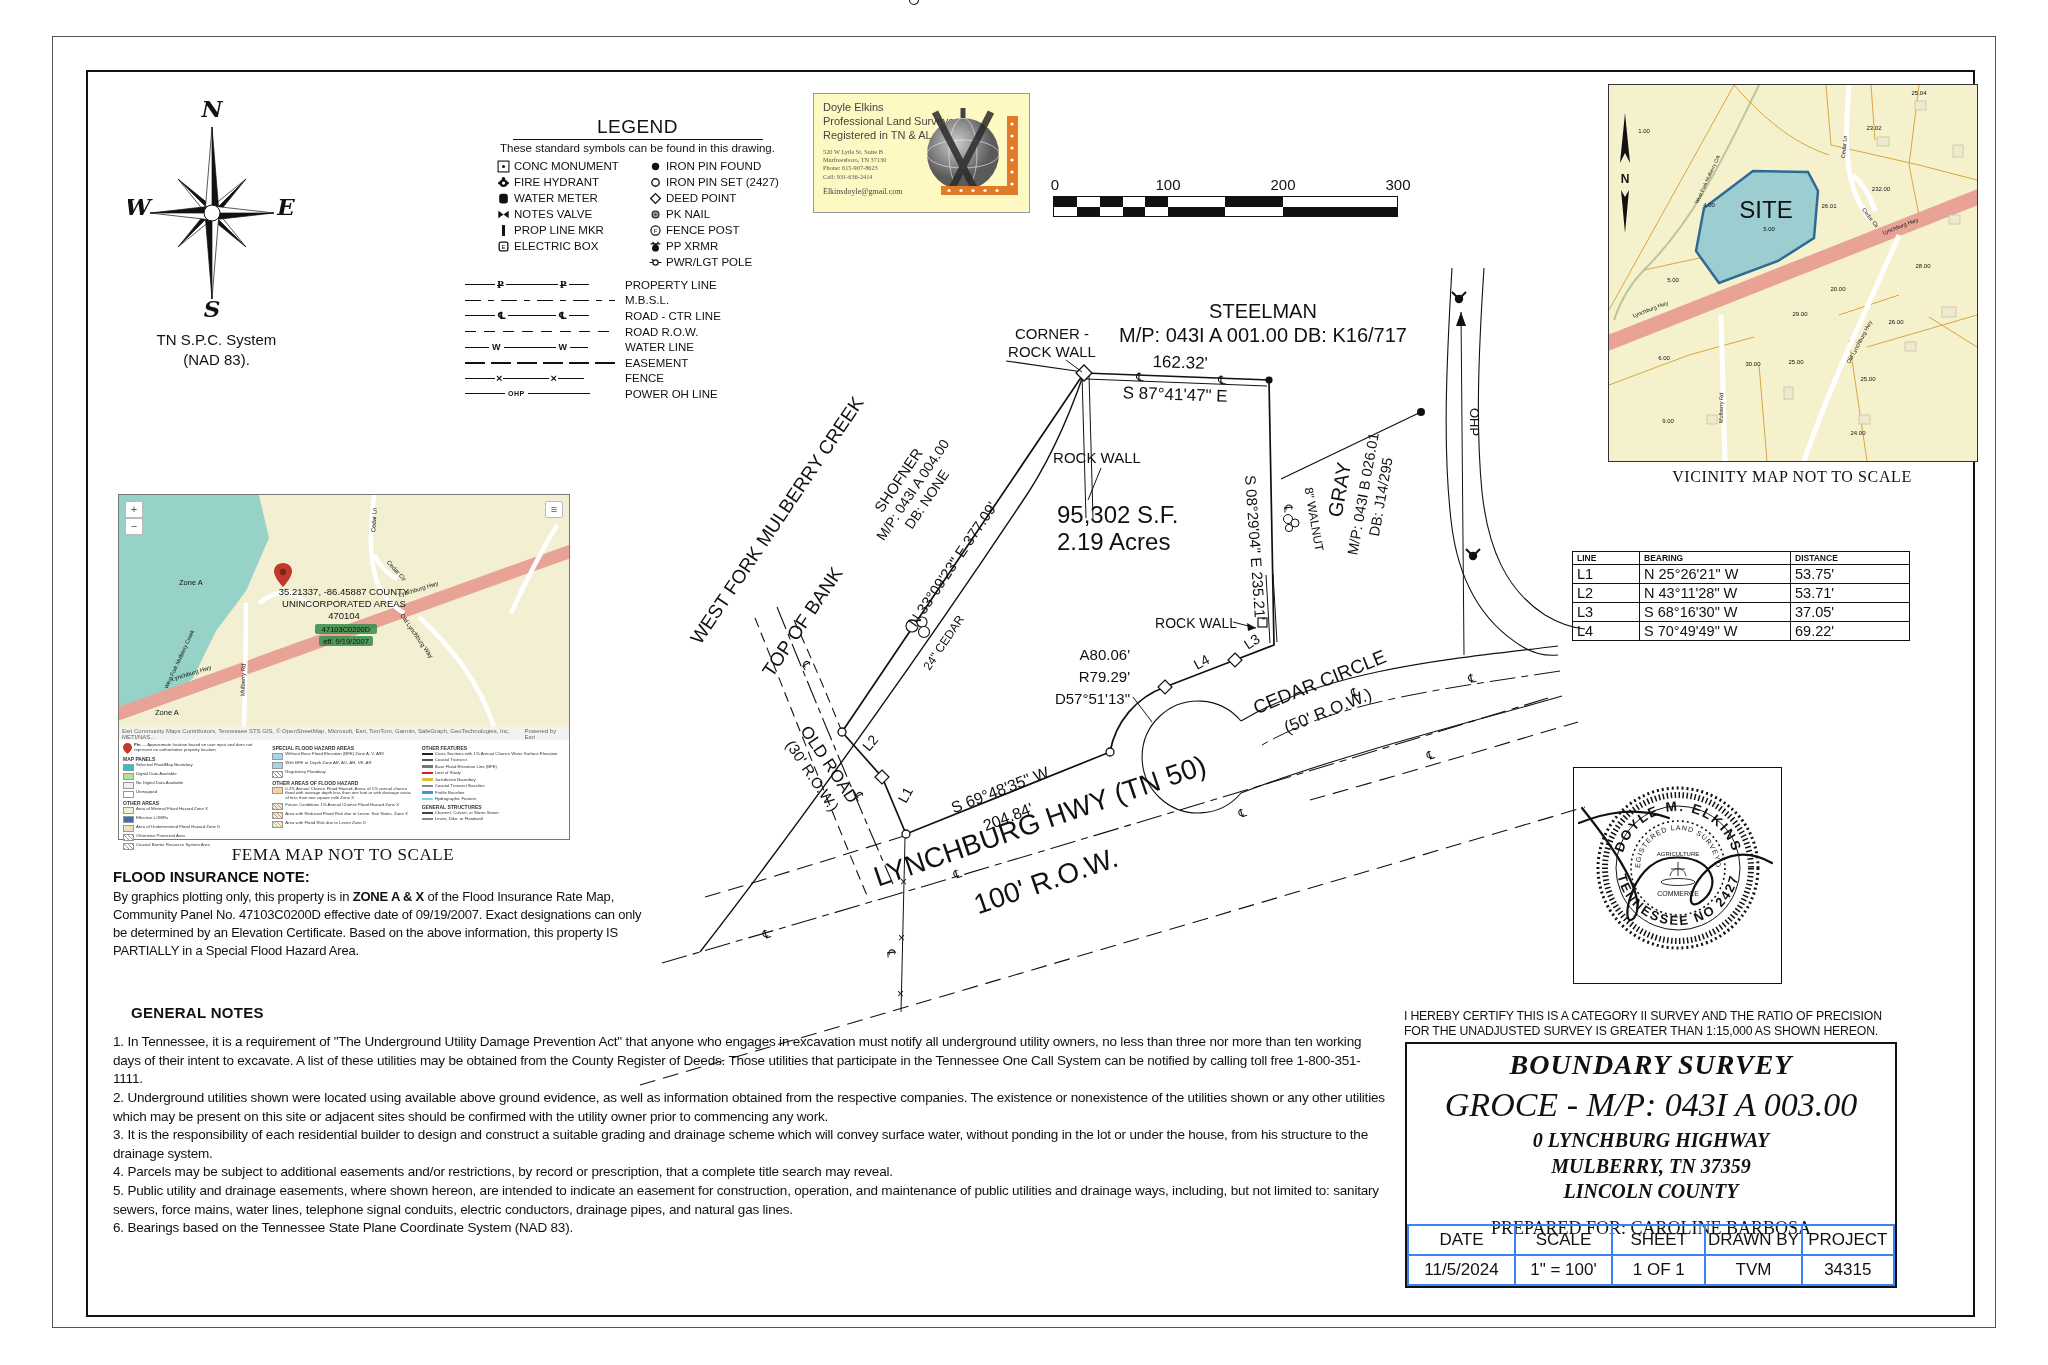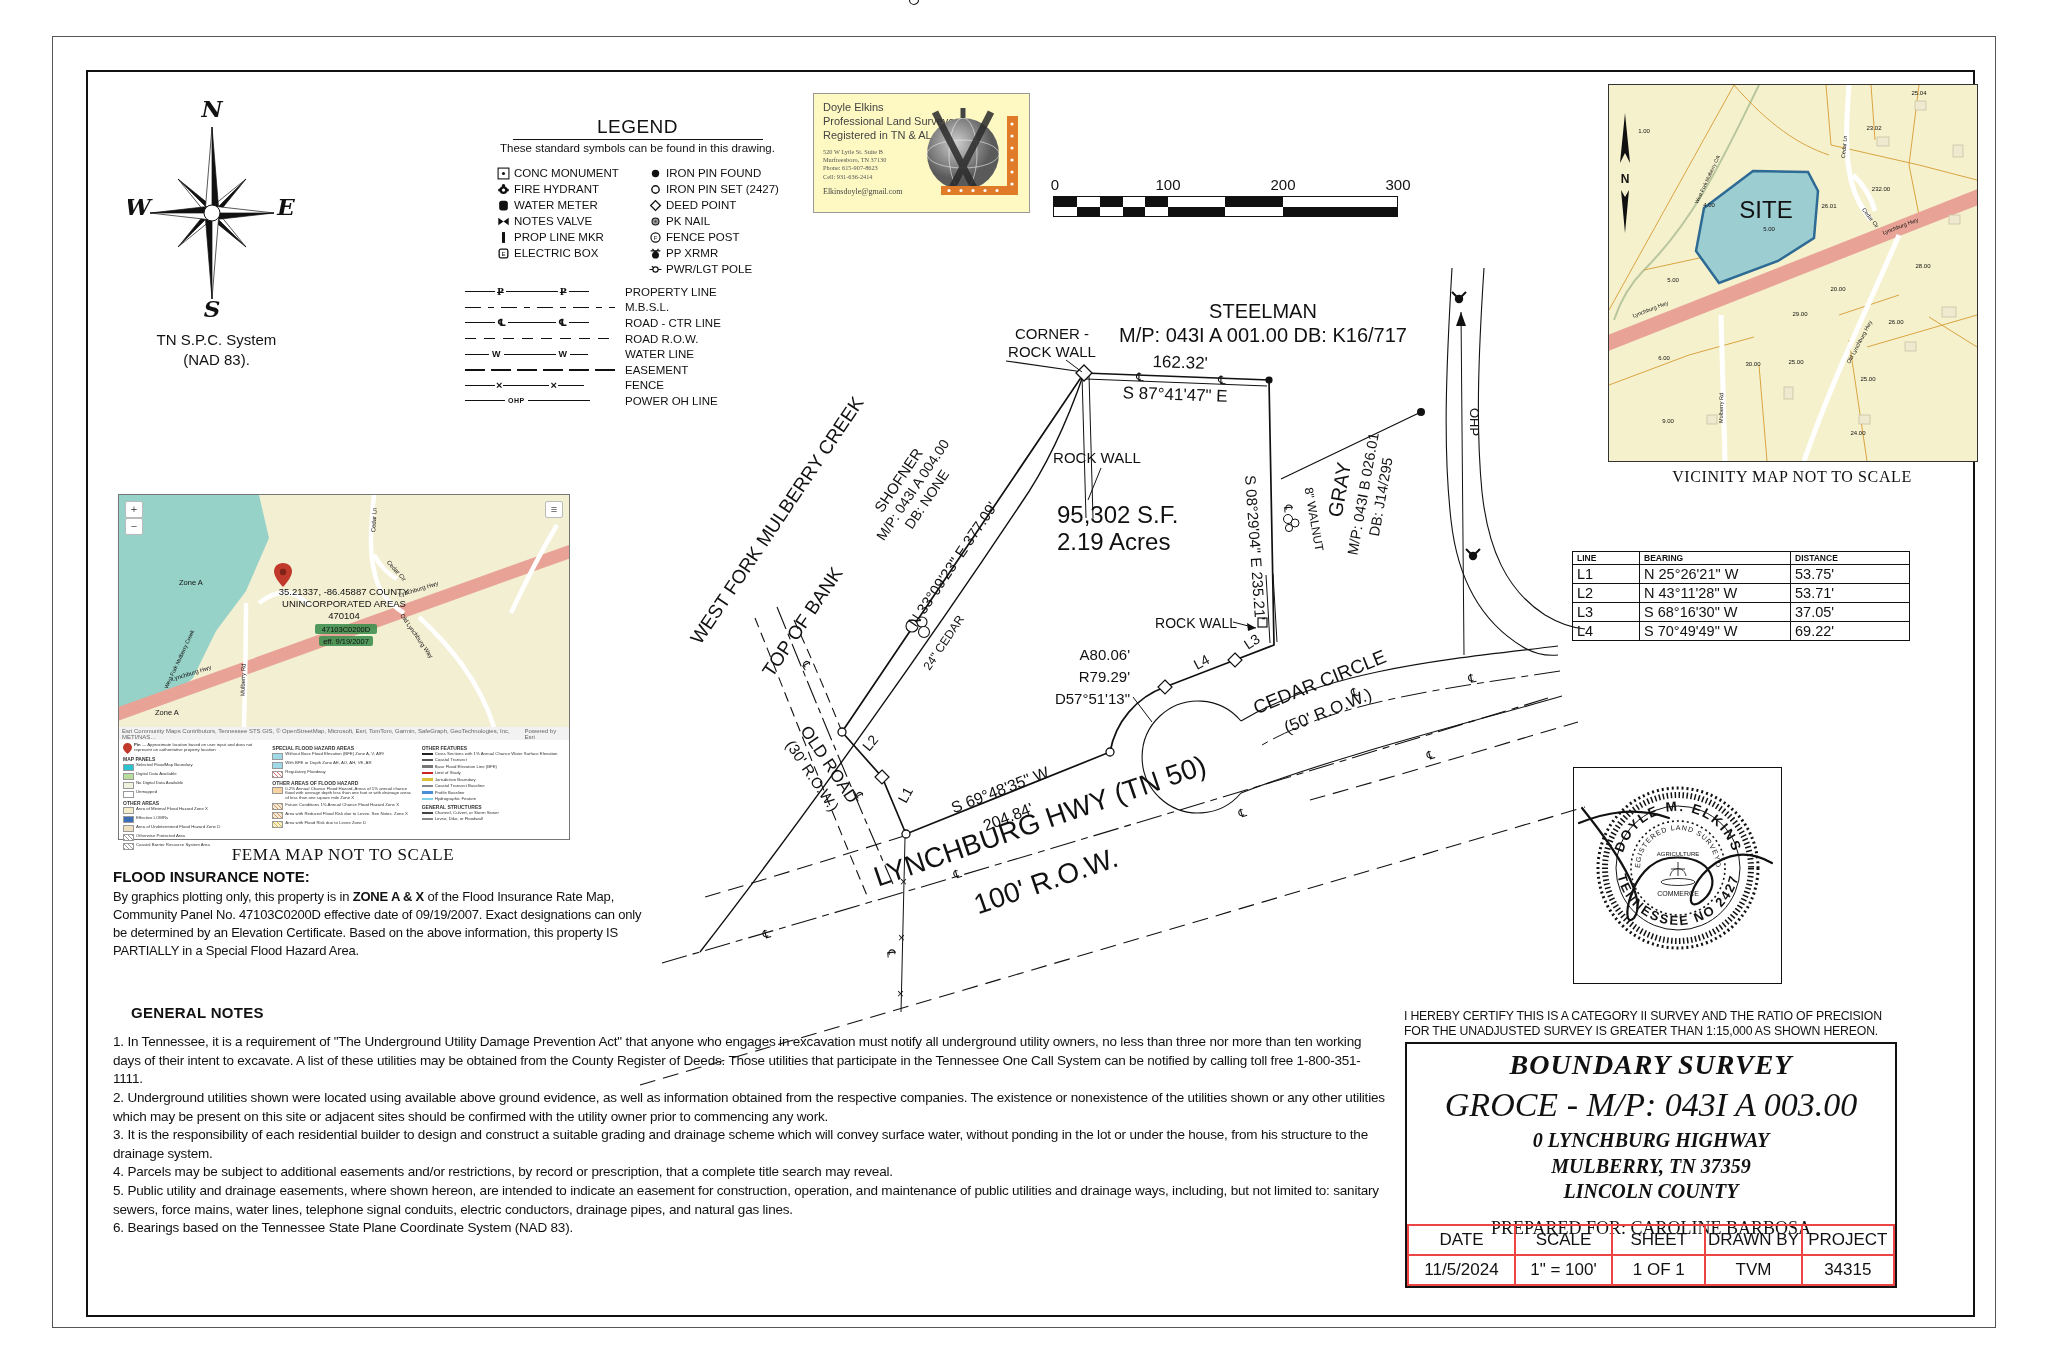--- a/index.html
+++ b/index.html
@@ -10,21 +10,21 @@
   .border-inner{left:86px;top:70px;width:1885px;height:1243px;border:2px solid #111;}
 
   
   #compass-caption{left:134px;top:330px;width:165px;text-align:center;font-size:15px;line-height:1.35;}
 
   
   #legend{left:465px;top:116px;width:345px;}
   #legend .lg-title{width:250px;margin:0 auto;text-align:center;font-size:19px;letter-spacing:.5px;
       border-bottom:1.4px solid #111;padding-bottom:1px;}
   #legend .lg-sub{text-align:center;font-size:11.5px;margin-top:2px;}
-  #lg-cols{display:flex;margin-top:11px;}
+  #lg-cols{display:flex;margin-top:4px;}
   #lg-left{width:152px;margin-left:32px;}
   #lg-right{width:161px;}
   .lg-row{display:flex;align-items:center;height:16px;}
   .lg-ic{width:17px;display:flex;align-items:center;}
   .lg-lb{font-size:11.5px;white-space:nowrap;}
   #lg-lines{margin-top:7px;}
   .lg-lrow{display:flex;align-items:center;height:15.6px;}
   .lg-sample{width:150px;display:flex;align-items:center;justify-content:flex-start;}
   .lg-lrow .lg-lb{margin-left:10px;}
   .ls{display:inline-block;height:0;border-top:1.4px solid #111;}
@@ -94,21 +94,21 @@
   
   #cert{left:1404px;top:1009px;width:480px;font-size:12.3px;line-height:1.2;letter-spacing:-.2px;}
   #title-block{left:1405px;top:1042px;width:492px;height:246px;border:2px solid #111;background:#fff;
       font-family:"Liberation Serif",serif;text-align:center;box-sizing:border-box;}
   #tb-title{margin-top:5px;font-size:28px;font-weight:bold;font-style:italic;letter-spacing:1px;}
   #tb-subject{margin-top:5px;font-size:34px;font-style:italic;}
   #tb-addr{margin-top:4px;font-size:20px;font-weight:bold;font-style:italic;line-height:1.28;}
   #tb-prepared{margin-top:13px;font-size:18px;}
   #tb-table{position:absolute;left:0;bottom:0;width:100%;border-collapse:collapse;table-layout:fixed;
       font-family:"Liberation Sans",sans-serif;}
-  #tb-table td{border:2px solid #ef4444;height:26px;font-size:17px;}
+  #tb-table td{border:2px solid #3b82f6;height:26px;font-size:17px;}
 
   
   #seal-box{left:1573px;top:767px;width:207px;height:215px;border:1.6px solid #111;}
 
   svg text{font-family:"Liberation Sans",sans-serif;fill:#111;}
   .clmark{font-size:12px;font-family:"DejaVu Sans",sans-serif;}
   .xmark{font-size:12px;}
 </style>
 </head>
 <body>

